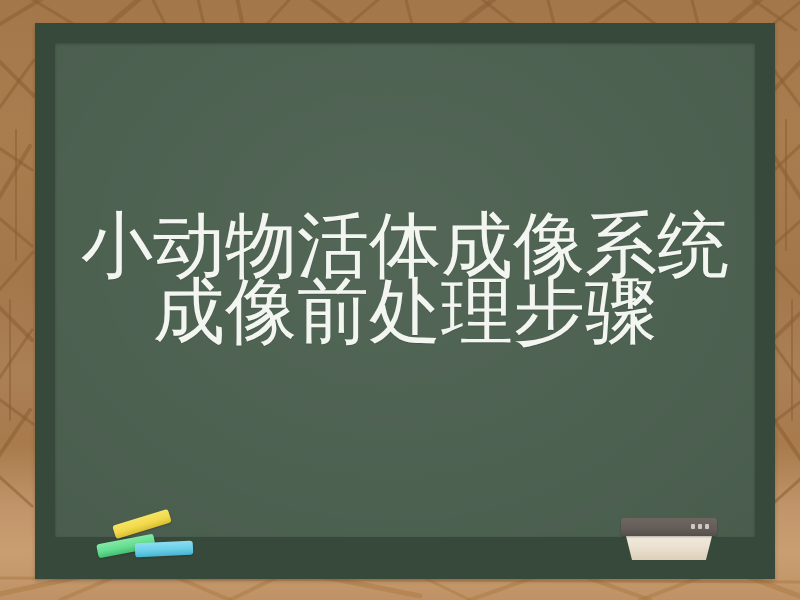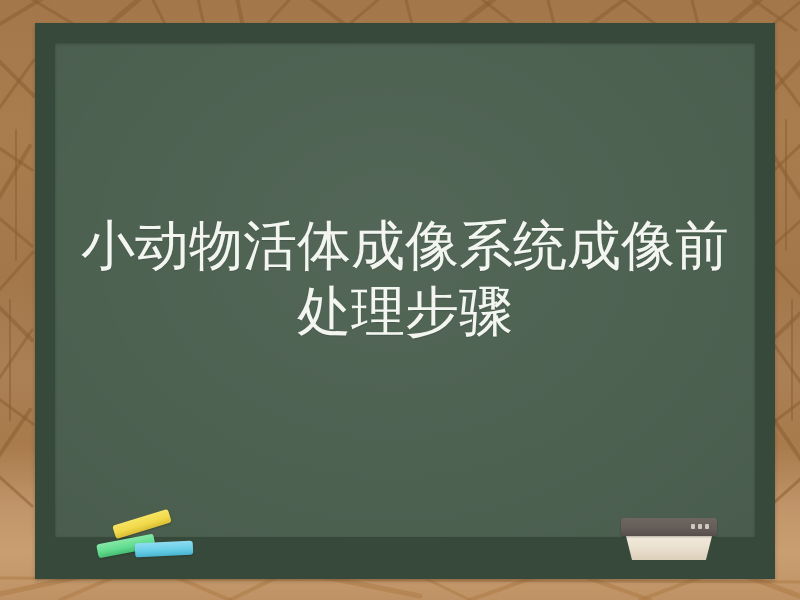--- a/index.html
+++ b/index.html
@@ -72,21 +72,21 @@
   }
 
   
   .board-text {
     position: absolute;
     left: 0;
     right: 0;
     top: 190px;
     text-align: center;
     color: #f3f6f0;
-    font-size: 54px;
+    font-size: 72px;
     line-height: 66px;
     letter-spacing: 0px;
     font-family: "Liberation Serif", "DejaVu Serif", serif;
     text-shadow: 0 1px 1px rgba(0,0,0,0.13);
     padding: 0 22px;
     white-space: pre-wrap;
   }
 
   
   .chalk {

